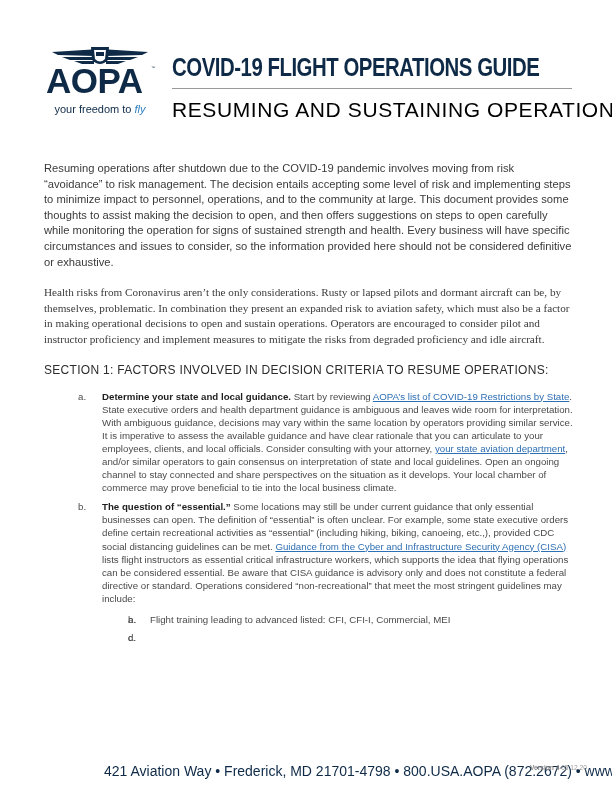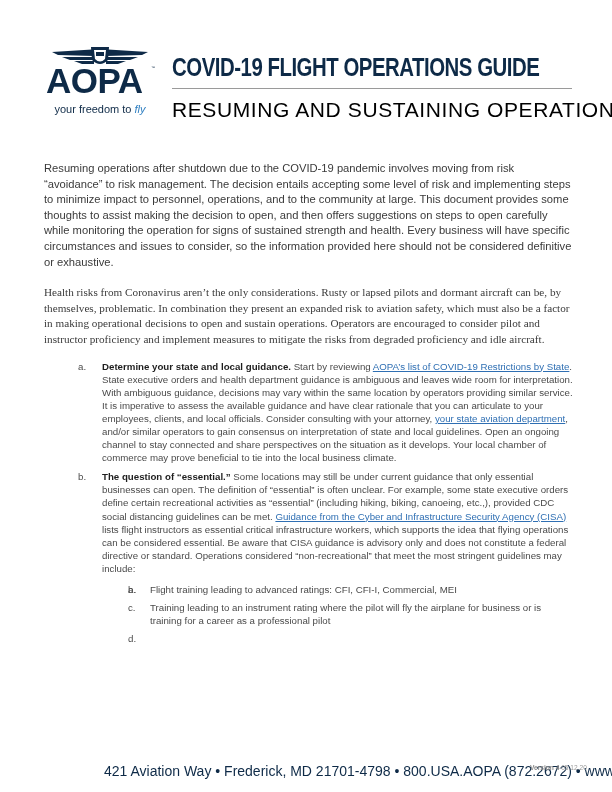--- a/index.html
+++ b/index.html
@@ -51,42 +51,42 @@
 </div>
 
 <div class="title">COVID-19 FLIGHT OPERATIONS GUIDE</div>
 <div class="title-rule"></div>
 <div class="subtitle">RESUMING AND SUSTAINING OPERATIONS</div>
 
 <div class="body">
   <p>Resuming operations after shutdown due to the COVID-19 pandemic involves moving from risk “avoidance” to risk management. The decision entails accepting some level of risk and implementing steps to minimize impact to personnel, operations, and to the community at large. This document provides some thoughts to assist making the decision to open, and then offers suggestions on steps to open carefully while monitoring the operation for signs of sustained strength and health. Every business will have specific circumstances and issues to consider, so the information provided here should not be considered definitive or exhaustive.</p>
   <p class="p2">Health risks from Coronavirus aren’t the only considerations. Rusty or lapsed pilots and dormant aircraft can be, by themselves, problematic. In combination they present an expanded risk to aviation safety, which must also be a factor in making operational decisions to open and sustain operations. Operators are encouraged to consider pilot and instructor proficiency and implement measures to mitigate the risks from degraded proficiency and idle aircraft.</p>
 
+  <div class="section-head">SECTION 1: FACTORS INVOLVED IN DECISION CRITERIA TO RESUME OPERATIONS:</div>
 
   <div class="list">
     <div class="item">
       <span class="marker">a.</span>
       <b>Determine your state and local guidance.</b><span> Start by reviewing </span><a class="link" href="#">AOPA’s list of COVID-19 Restrictions by State</a><span>. State executive orders and health department guidance is ambiguous and leaves wide room for interpretation. With ambiguous guidance, decisions may vary within the same location by operators providing similar service. It is imperative to assess the available guidance and have clear rationale that you can articulate to your employees, clients, and local officials. Consider consulting with your attorney, </span><a class="link" href="#">your state aviation department</a><span>, and/or similar operators to gain consensus on interpretation of state and local guidelines. Open an ongoing channel to stay connected and share perspectives on the situation as it develops. Your local chamber of commerce may prove beneficial to tie into the local business climate.</span>
     </div>
 
     <div class="item">
       <span class="marker">b.</span>
       <b>The question of “essential.”</b><span> Some locations may still be under current guidance that only essential businesses can open. The definition of “essential” is often unclear. For example, some state executive orders define certain recreational activities as “essential” (including hiking, biking, canoeing, etc.,), provided CDC social distancing guidelines can be met. </span><a class="link" href="#">Guidance from the Cyber and Infrastructure Security Agency (CISA)</a><span> lists flight instructors as essential critical infrastructure workers, which supports the idea that flying operations can be considered essential. Be aware that CISA guidance is advisory only and does not constitute a federal directive or standard. Operations considered “non-recreational” that meet the most stringent guidelines may include:</span>
 
       <div class="sublist">
         <div class="subitem">
           <span class="marker">a.</span>
         </div>
         <div class="subitem">
           <span class="marker">b.</span>
-          <span>Flight training leading to advanced ratings: CFI, CFI-I, Commercial, MEI</span>
+          <span>Flight training leading to advanced listed: CFI, CFI-I, Commercial, MEI</span>
         </div>
         <div class="subitem">
           <span class="marker">c.</span>
-          <span>Training leading to an instrument rating where the pilot will fly the airplane for business or is training for a career as a professional pilot</span>
         </div>
         <div class="subitem">
           <span class="marker">d.</span>
         </div>
       </div>
     </div>
   </div>
 </div>
 
 <div class="footer">421 Aviation Way • Frederick, MD 21701-4798 • 800.USA.AOPA (872.2672) • www.aopa.org</div>

